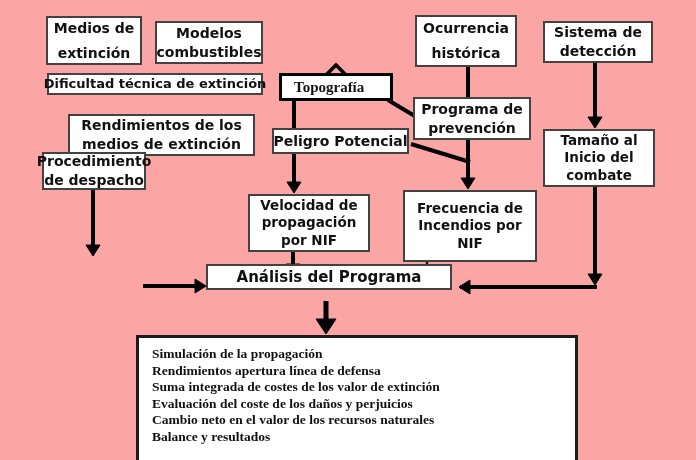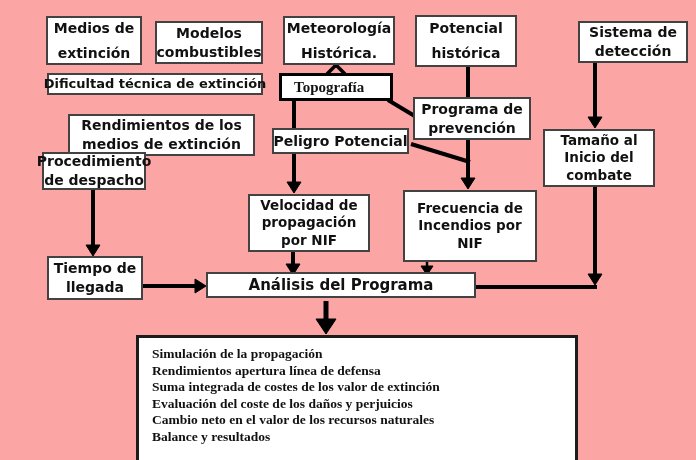--- a/index.html
+++ b/index.html
@@ -103,47 +103,45 @@
         <line x1="326" y1="301" x2="326" y2="321" stroke-width="5"></line>
         <polygon points="316,319 336,319 326,334" stroke-width="1"></polygon>
       </g>
     </g>
   </svg>
 
   <div class="node airy" style="left:46px;top:16px;width:96px;height:49px;">Medios de extinción</div>
 
   <div class="node" style="left:155px;top:21px;width:108px;height:43px;">Modelos combustibles</div>
 
-  <div class="node airy" style="left:283px;top:16px;width:112px;height:49px;">Meteorología Histórica.</div>
 
-  <div class="node airy" style="left:415px;top:15px;width:102px;height:52px;">Potencial histórica</div>
+  <div class="node airy" style="left:415px;top:15px;width:102px;height:52px;">Ocurrencia histórica</div>
 
-  <div class="node" style="left:543px;top:21px;width:110px;height:42px;margin-left:35px;">Sistema de detección</div>
+  <div class="node" style="left:543px;top:21px;width:110px;height:42px;">Sistema de detección</div>
 
   <div class="node nowrap n-dificultad" style="left:47px;top:73px;width:216px;height:22px;">Dificultad técnica de extinción</div>
 
   <div class="node serif thick nowrap n-topografia" style="left:279px;top:73px;width:114px;height:28px;">Topografía</div>
 
   <div class="node" style="left:68px;top:98px;width:187px;height:42px;margin-top:16px;">Rendimientos de los medios de extinción</div>
 
   <div class="node" style="left:413px;top:97px;width:118px;height:43px;">Programa de prevención</div>
 
   <div class="node n-tamano" style="left:543px;top:129px;width:112px;height:58px;">Tamaño al Inicio del combate</div>
 
   <div class="node nowrap" style="left:272px;top:128px;width:137px;height:26px;">Peligro Potencial</div>
 
   <div class="node" style="left:42px;top:152px;width:104px;height:38px;">Procedimiento de despacho</div>
 
   <div class="node n-velocidad" style="left:248px;top:194px;width:122px;height:58px;">Velocidad de propagación por NIF</div>
 
   <div class="node n-frecuencia" style="left:403px;top:190px;width:134px;height:72px;">Frecuencia de Incendios por NIF</div>
 
-  <div class="node" style="left:47px;top:256px;width:96px;height:44px;">Tiempo de llegada</div>
 
-  <div class="node nowrap n-analisis" style="left:206px;top:272px;width:270px;height:26px;">Análisis del Programa</div>
+  <div class="node nowrap n-analisis" style="left:206px;top:264px;width:246px;height:26px;">Análisis del Programa</div>
 
   <div class="node serif n-resultados" style="left:136px;top:335px;width:442px;height:128px;">
     <div>Simulación de la propagación</div>
     <div>Rendimientos apertura línea de defensa</div>
     <div>Suma integrada de costes de los valor de extinción</div>
     <div>Evaluación del coste de los daños y perjuicios</div>
     <div>Cambio neto en el valor de los recursos naturales</div>
     <div>Balance y resultados</div>
   </div>
 

